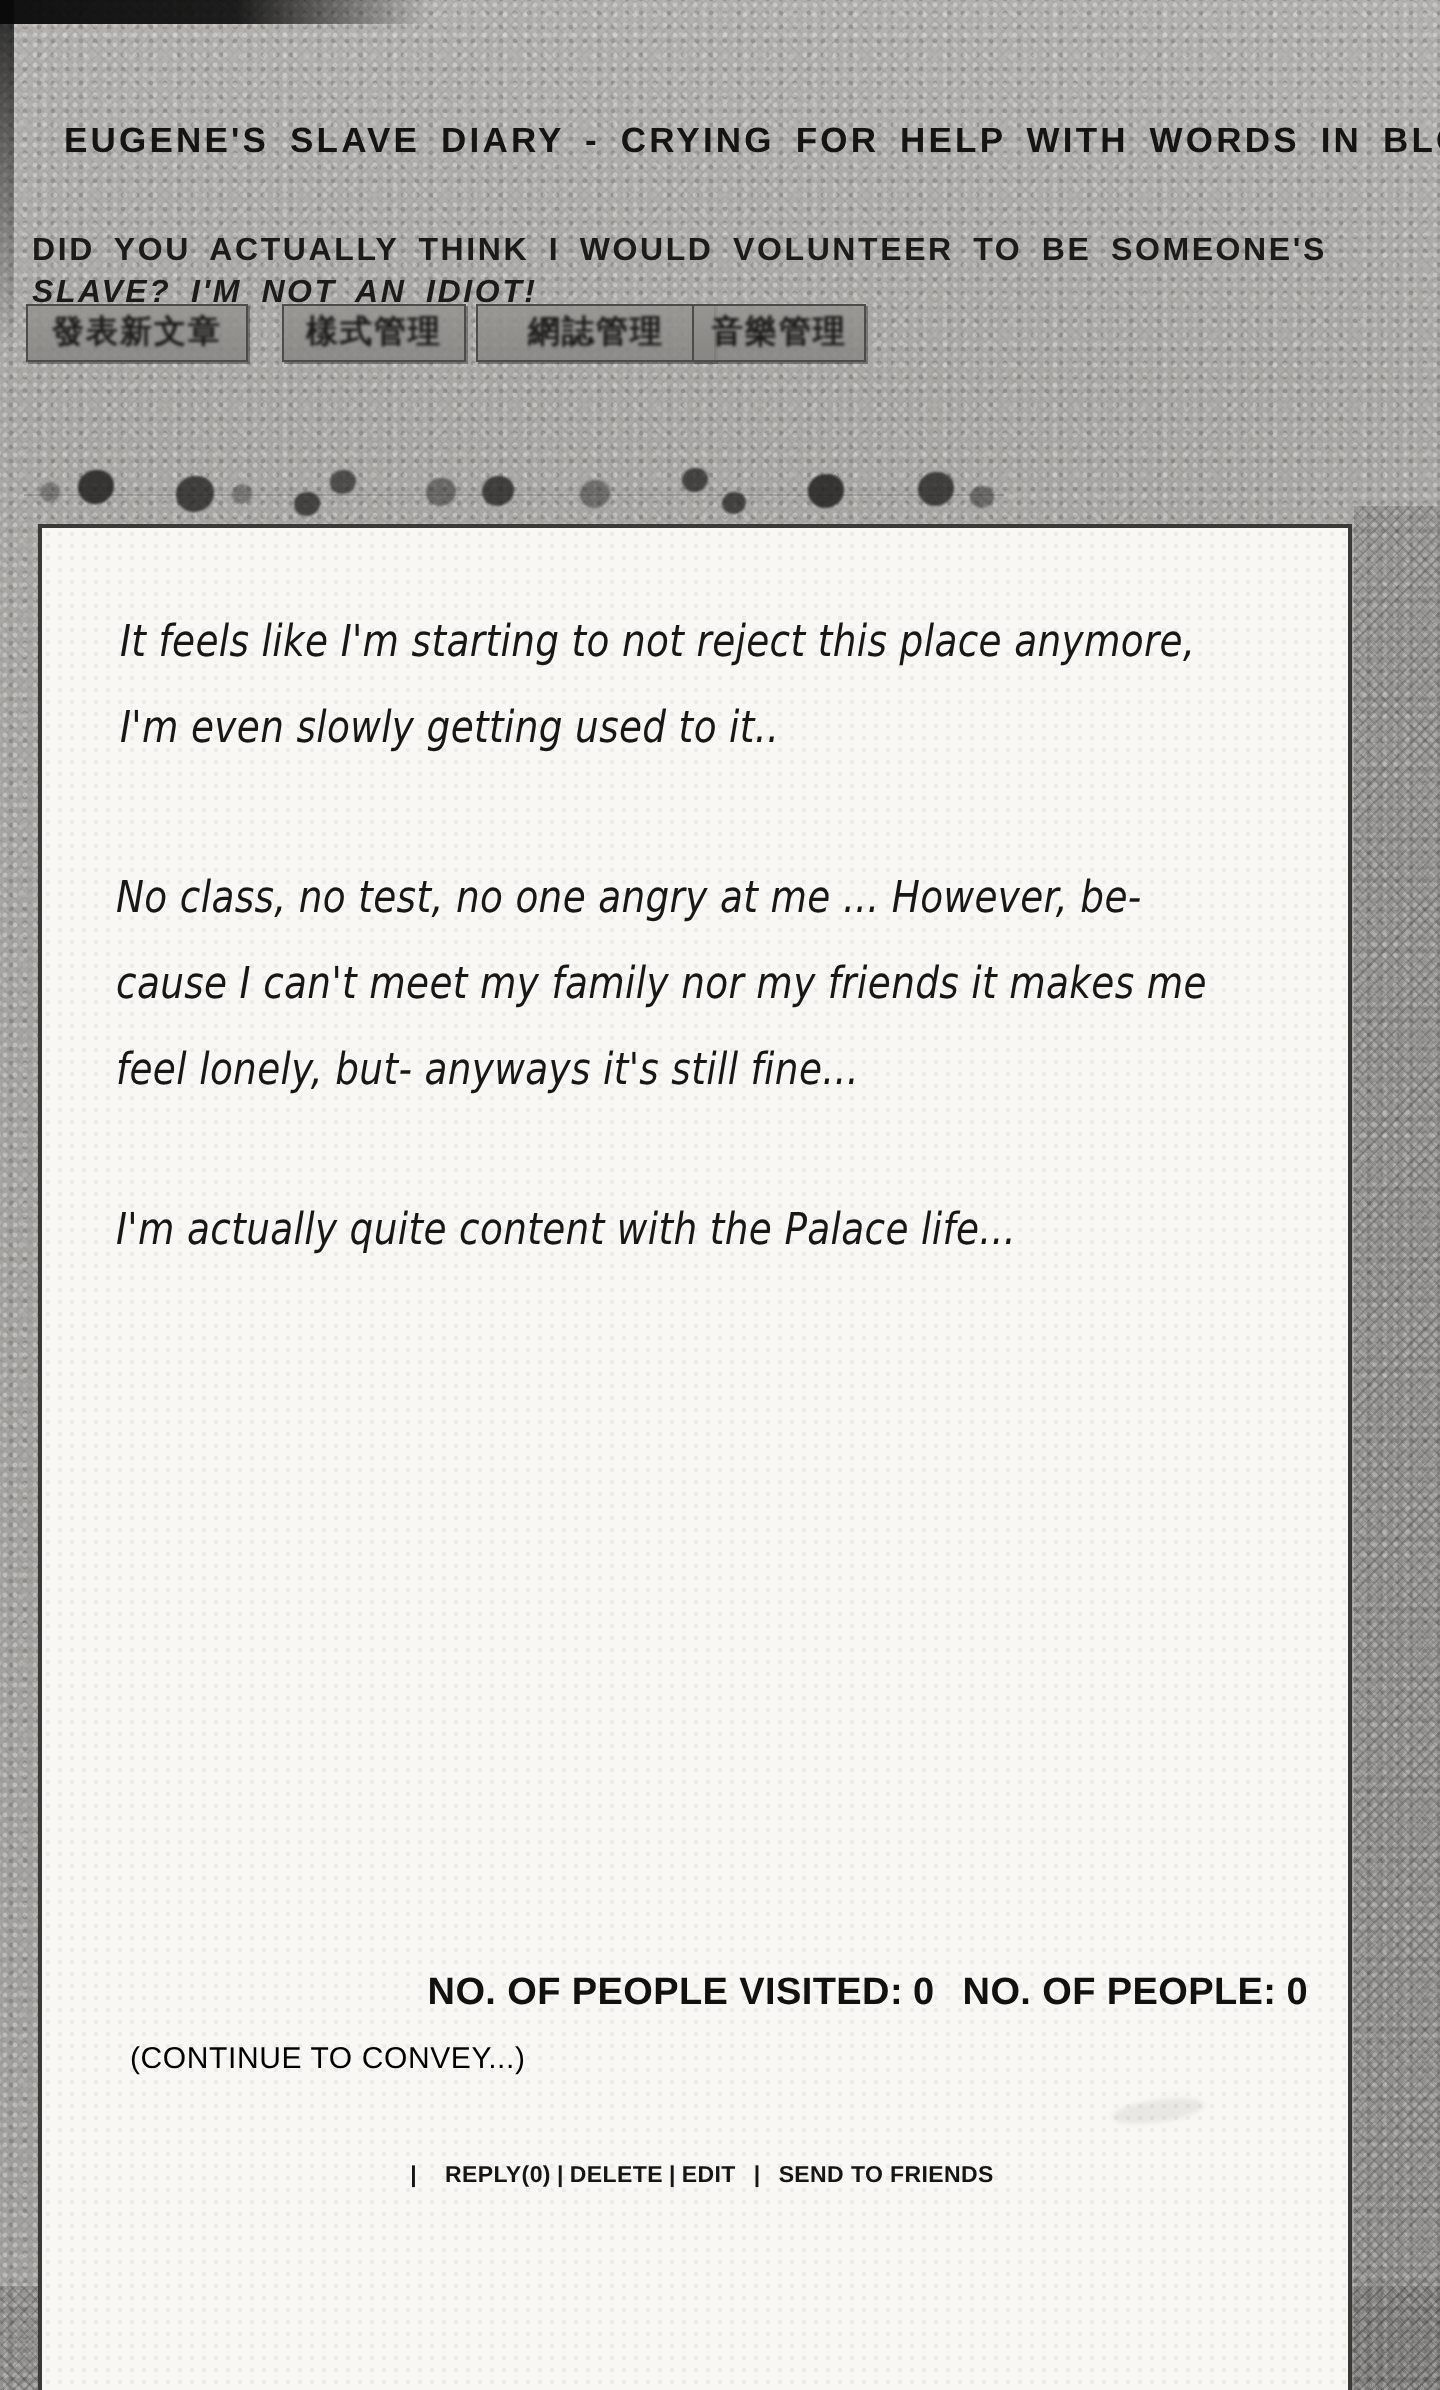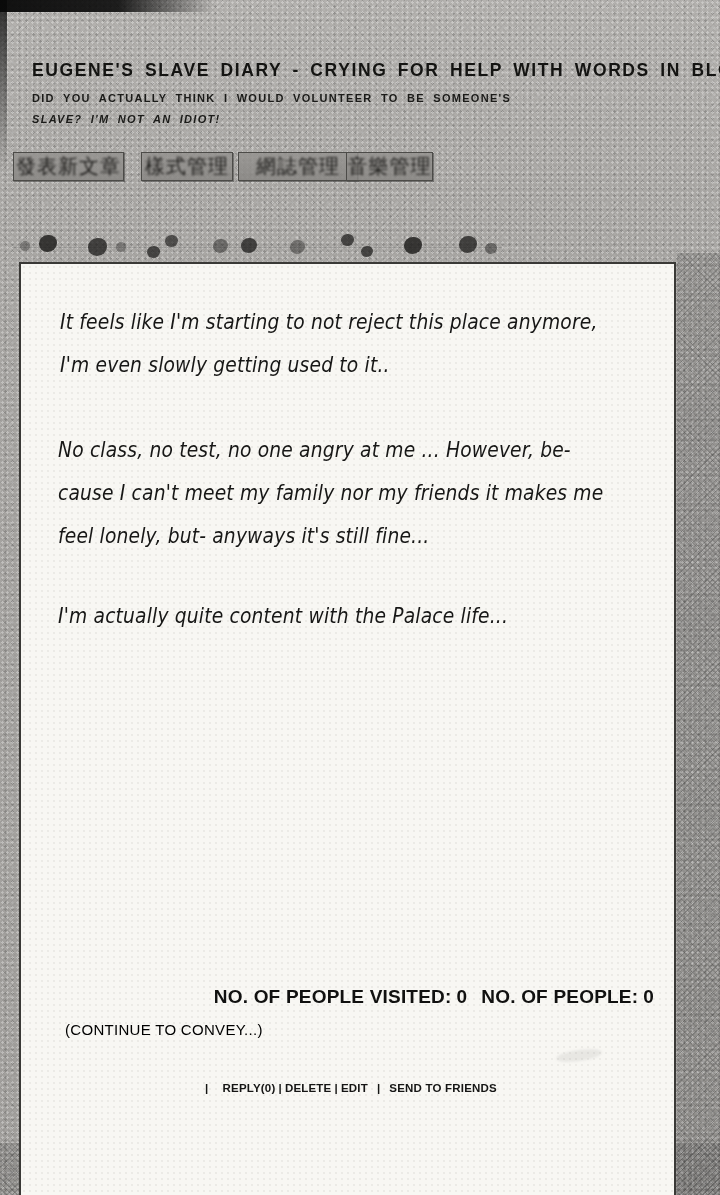--- a/index.html
+++ b/index.html
@@ -43,37 +43,37 @@
     position:absolute;left:0;top:0;width:7px;height:175px;z-index:2;
     background:linear-gradient(180deg,rgba(8,8,8,0.8) 0%,rgba(8,8,8,0.35) 55%,rgba(8,8,8,0) 100%);
   }
   
   .blog-title{
     position:absolute;left:32px;top:60px;width:685px;z-index:3;
     font-size:17.5px;font-weight:bold;color:#141412;
     letter-spacing:1.6px;word-spacing:4px;white-space:nowrap;
   }
   .blog-subtitle{
-    position:absolute;left:32px;z-index:3;
-    font-size:11px;font-weight:bold;color:#1b1b19;
-    letter-spacing:1.3px;word-spacing:4px;white-space:nowrap;
+    position:absolute;left:16px;z-index:3;
+    font-size:16px;font-weight:bold;color:#1b1b19;
+    letter-spacing:1.3px;word-spacing:4px;white-space:nowrap;margin-top:25px;
   }
   .blog-subtitle.l1{top:92px;}
   .blog-subtitle.l2{top:113px;font-style:italic;}
   
   .tab{
     position:absolute;top:152px;height:29px;z-index:3;
     box-sizing:border-box;border:1px solid #4c4b48;
     background:linear-gradient(180deg,rgba(150,148,145,0.85),rgba(135,133,130,0.85));
     box-shadow:1px 1px 0 rgba(80,80,78,0.6);
     display:flex;align-items:center;justify-content:center;
     cursor:pointer;
   }
   .tab-label{
-    font-size:20px;font-weight:normal;color:#1d1c1a;
+    font-size:16px;font-weight:bold;color:#1d1c1a;
     letter-spacing:1px;filter:blur(0.9px);white-space:nowrap;overflow:hidden;
   }
   .tab1{left:13px;width:111px;}
   .tab2{left:141px;width:92px;justify-content:center;}
   .tab3{left:238px;width:120px;}
   .tab4{left:346px;width:87px;}
   
   .ink-line{
     position:absolute;left:12px;top:247px;width:490px;height:1px;z-index:3;
     background:rgba(20,20,20,0.18);

